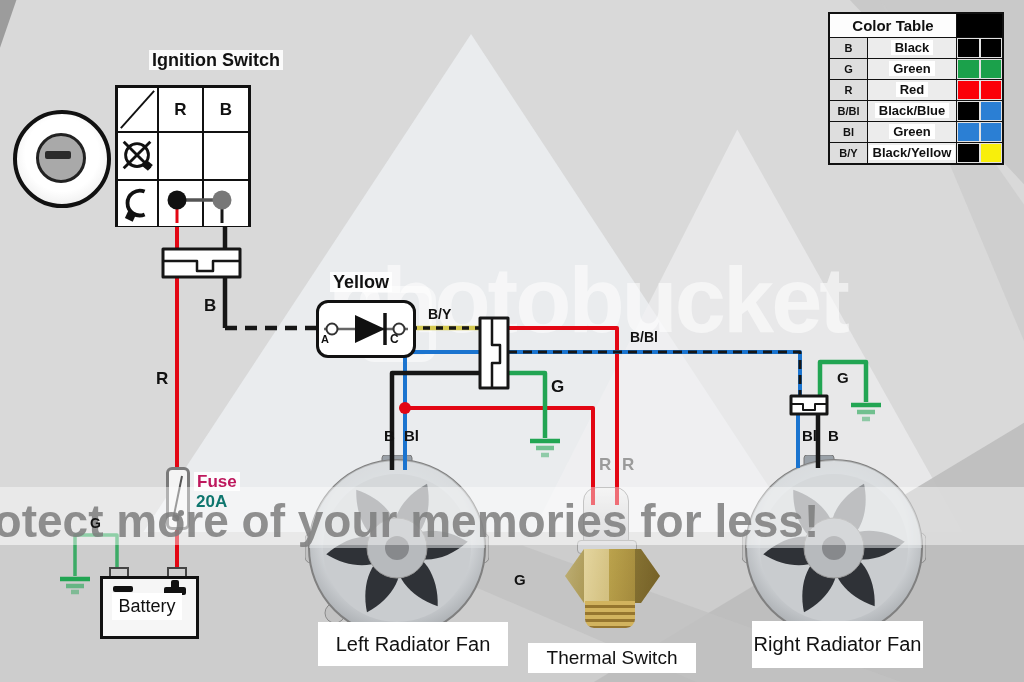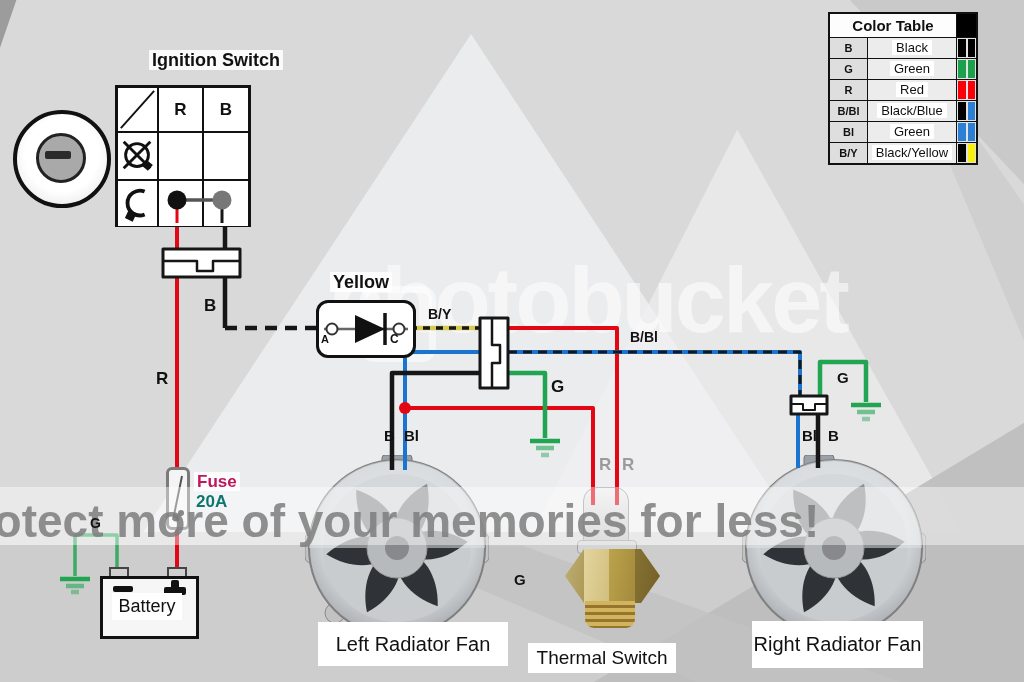--- a/index.html
+++ b/index.html
@@ -64,35 +64,35 @@
           clip-path:polygon(20% 0,80% 0,100% 50%,80% 100%,20% 100%,0 50%);
           background:linear-gradient(90deg,rgba(0,0,0,.18) 0 20%,rgba(255,255,255,.3) 20% 46%,rgba(0,0,0,.05) 46% 74%,rgba(0,0,0,.25) 74% 100%);}
   .th-thread{left:25px;top:116px;width:50px;height:27px;border-radius:0 0 9px 9px;
           background:repeating-linear-gradient(180deg,#d2b35e 0 4px,#96762f 4px 7px);}
   
   .fan{width:184px;height:184px;z-index:3;}
   .fan-left{left:305px;top:455px;}
   .fan-right{left:742px;top:455px;}
   
   .box-leftfan{left:318px;top:622px;width:190px;height:44px;font-size:20px;line-height:44px;}
-  .box-thermal{left:528px;top:643px;width:148px;height:30px;font-size:19px;line-height:30px;}
+  .box-thermal{left:528px;top:643px;width:168px;height:30px;font-size:19px;line-height:30px;}
   .box-rightfan{left:752px;top:621px;width:171px;height:47px;font-size:20px;line-height:47px;}
   
-  .ctable{left:828px;top:12px;width:150px;border:2.5px solid #111;background:#14b8a6;z-index:25;
+  .ctable{left:828px;top:12px;width:176px;border:2.5px solid #111;background:#14b8a6;z-index:25;
           box-sizing:border-box;}
   .ct-header{display:flex;height:23px;border-bottom:1.5px solid #111;}
   .ct-header .ct-title{width:126px;background:#fdfdfd;font-weight:bold;font-size:15px;text-align:center;
           line-height:23px;color:#111;border-right:1.5px solid #111;}
   .ct-header .ct-hswatch{flex:1;background:#000;}
   .ct-row{display:flex;height:20px;border-bottom:1.5px solid #111;}
   .ct-row:last-child{border-bottom:none;}
   .ct-code{width:37px;background:#dedede;font-weight:bold;font-size:11px;text-align:center;line-height:20px;
           color:#111;border-right:1.5px solid #111;}
   .ct-name{width:88px;font-size:13px;text-align:center;line-height:20px;color:#111;background:#ececec;
-          border-right:1.5px solid #111;}
+          border-right:1.5px solid #111;font-weight:bold;}
   .ct-name span{background:#fff;padding:0 4px;}
   .ct-sw{flex:1;display:flex;gap:2px;background:#e2e2e2;padding:1px;}
   .ct-sw div{flex:1;}
 </style>
 </head>
 <body>
 
 <div class="stage">
 
   <div class="shape bg1"></div>

